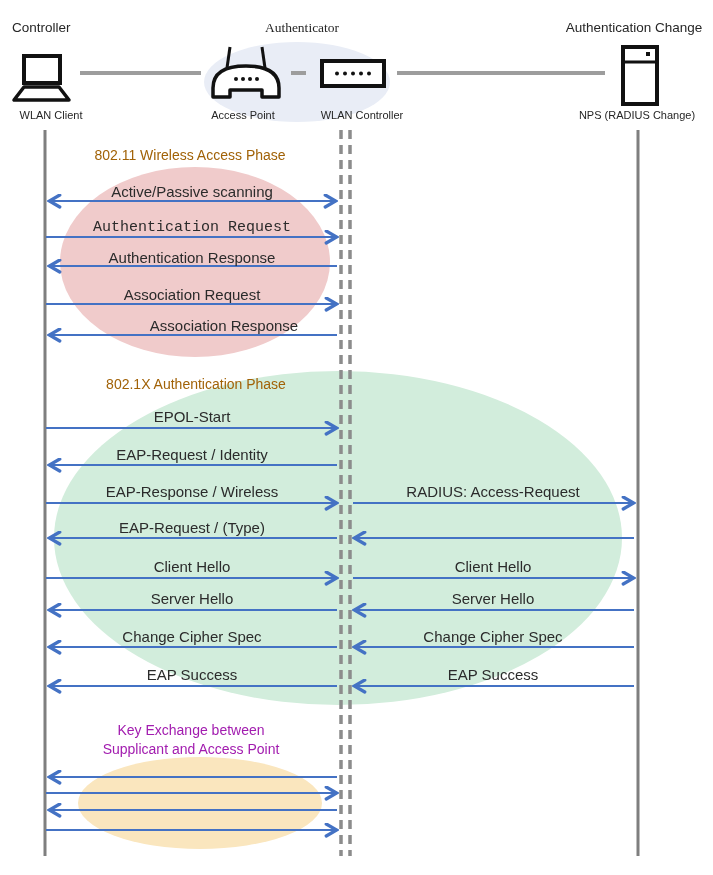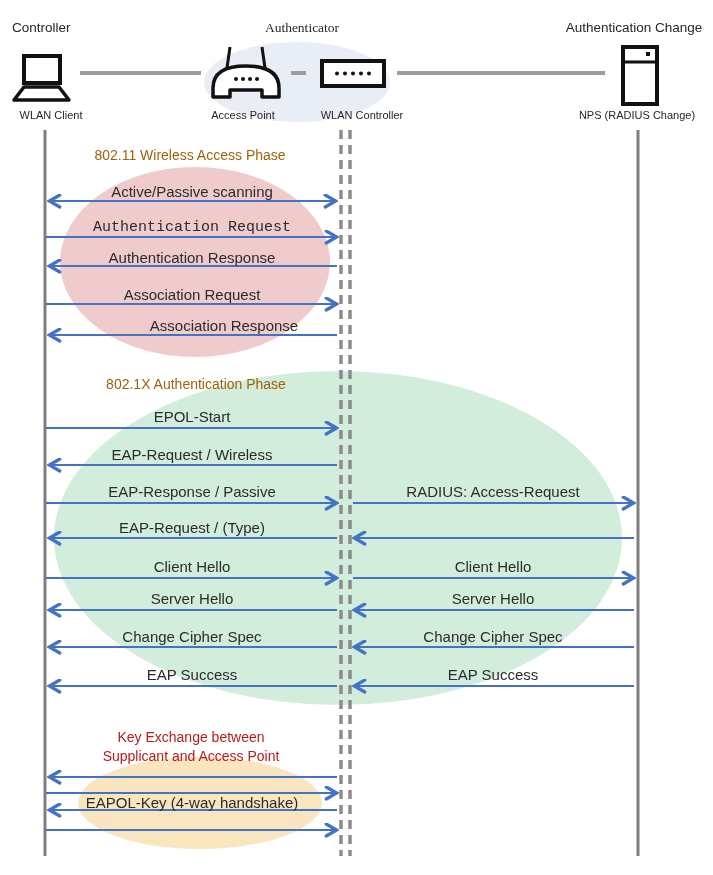--- a/index.html
+++ b/index.html
@@ -7,21 +7,21 @@
     position:relative;width:713px;height:875px;background:#fff;overflow:hidden;
     font-family:"Liberation Sans",sans-serif;color:#2b2b2b;
   }
   .lbl{position:absolute;white-space:nowrap;font-size:15px;color:#2b2b2b;}
   .cx{transform:translateX(-50%);}
   .role{font-size:13.5px;color:#262626;}
   .devlbl{font-size:11px;color:#262626;}
   .phase-title{position:absolute;white-space:nowrap;font-size:14px;}
   .pt-red{color:#a16207;}
   .pt-green{color:#a16207;}
-  .pt-orange{color:#b91c1c;margin-top:7px;}
+  .pt-orange{color:#a21caf;}
   svg{position:absolute;left:0;top:0;}
 </style>
 </head>
 <body>
 
 <div id="stage">
 
   <svg width="713" height="875" viewBox="0 0 713 875">
     <defs>
       <marker id="ah" viewBox="0 0 10 10" refX="8" refY="5" markerWidth="7.5" markerHeight="7.5" orient="auto-start-reverse">
@@ -121,28 +121,27 @@
   <div class="phase-title pt-green cx" style="left:196px;top:376px;">802.1X Authentication Phase</div>
   <div class="phase-title pt-orange cx" style="left:191px;top:722px;">Key Exchange between</div>
   <div class="phase-title pt-orange cx" style="left:191px;top:741px;">Supplicant and Access Point</div>
 
   <div class="lbl cx" style="left:192px;top:183px;">Active/Passive scanning</div>
   <div class="lbl cx" style="left:192px;top:219px;font-family:Liberation Mono, monospace;">Authentication Request</div>
   <div class="lbl cx" style="left:192px;top:249px;">Authentication Response</div>
   <div class="lbl cx" style="left:192px;top:286px;">Association Request</div>
   <div class="lbl cx" style="left:192px;top:317px;margin-left:32px;">Association Response</div>
   <div class="lbl cx" style="left:192px;top:408px;">EPOL-Start</div>
-  <div class="lbl cx" style="left:192px;top:446px;">EAP-Request / Wireless</div>
-  <div class="lbl cx" style="left:192px;top:483px;">EAP-Response / Passive</div>
+  <div class="lbl cx" style="left:192px;top:446px;">EAP-Request / Identity</div>
+  <div class="lbl cx" style="left:192px;top:483px;">EAP-Response / Wireless</div>
   <div class="lbl cx" style="left:192px;top:519px;">EAP-Request / (Type)</div>
   <div class="lbl cx" style="left:192px;top:558px;">Client Hello</div>
   <div class="lbl cx" style="left:192px;top:590px;">Server Hello</div>
   <div class="lbl cx" style="left:192px;top:628px;">Change Cipher Spec</div>
   <div class="lbl cx" style="left:192px;top:666px;">EAP Success</div>
-  <div class="lbl cx" style="left:192px;top:794px;">EAPOL-Key (4-way handshake)</div>
 
   <div class="lbl cx" style="left:493px;top:483px;">RADIUS: Access-Request</div>
   <div class="lbl cx" style="left:493px;top:558px;">Client Hello</div>
   <div class="lbl cx" style="left:493px;top:590px;">Server Hello</div>
   <div class="lbl cx" style="left:493px;top:628px;">Change Cipher Spec</div>
   <div class="lbl cx" style="left:493px;top:666px;">EAP Success</div>
 
 </div>
 
 </body></html>

